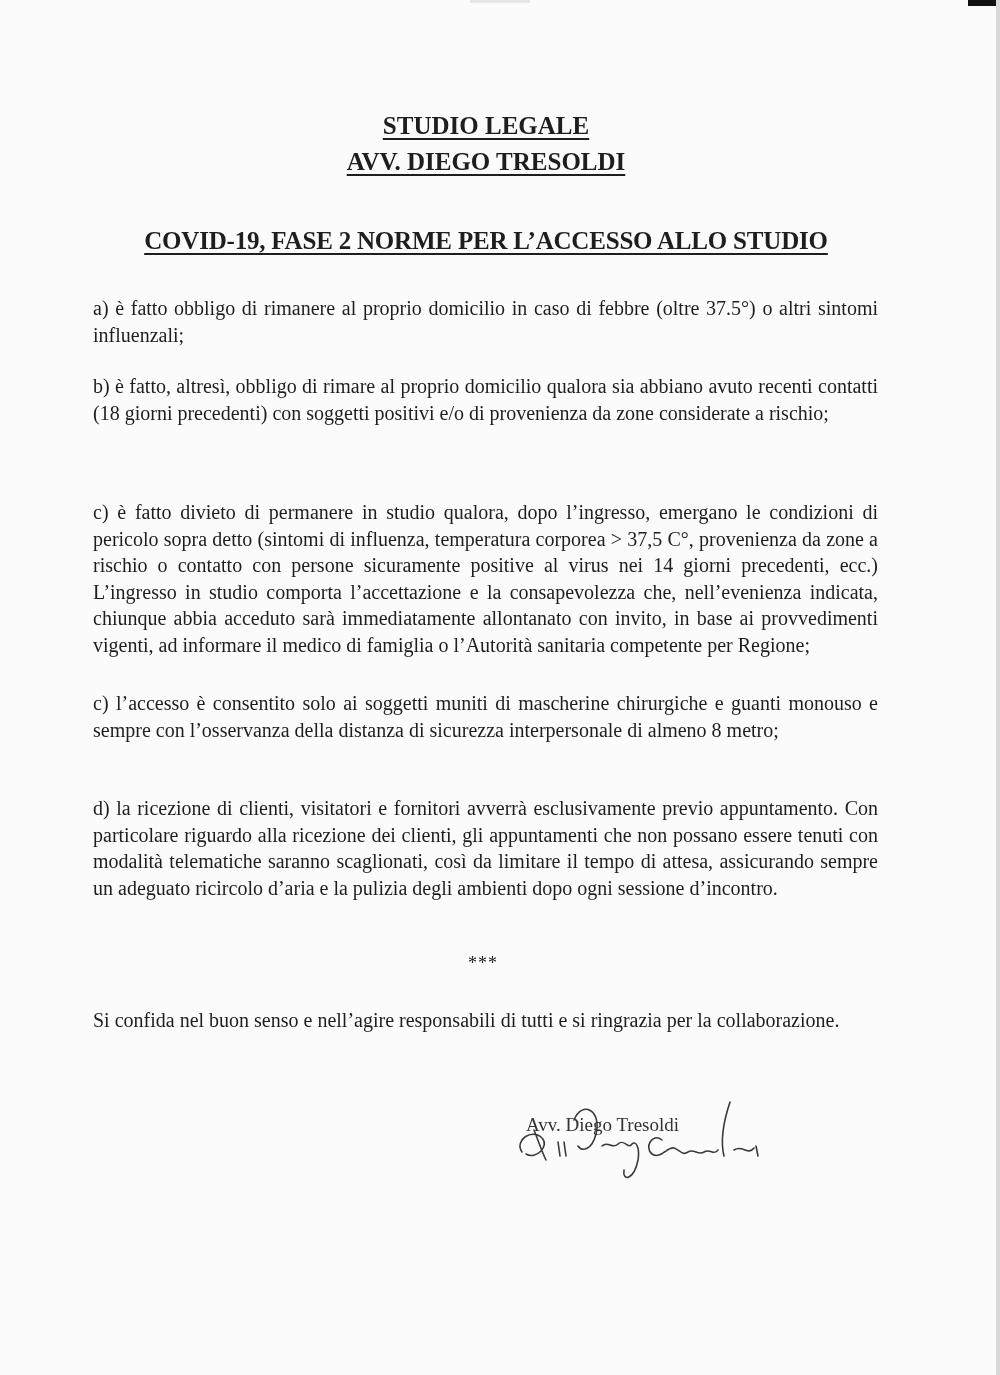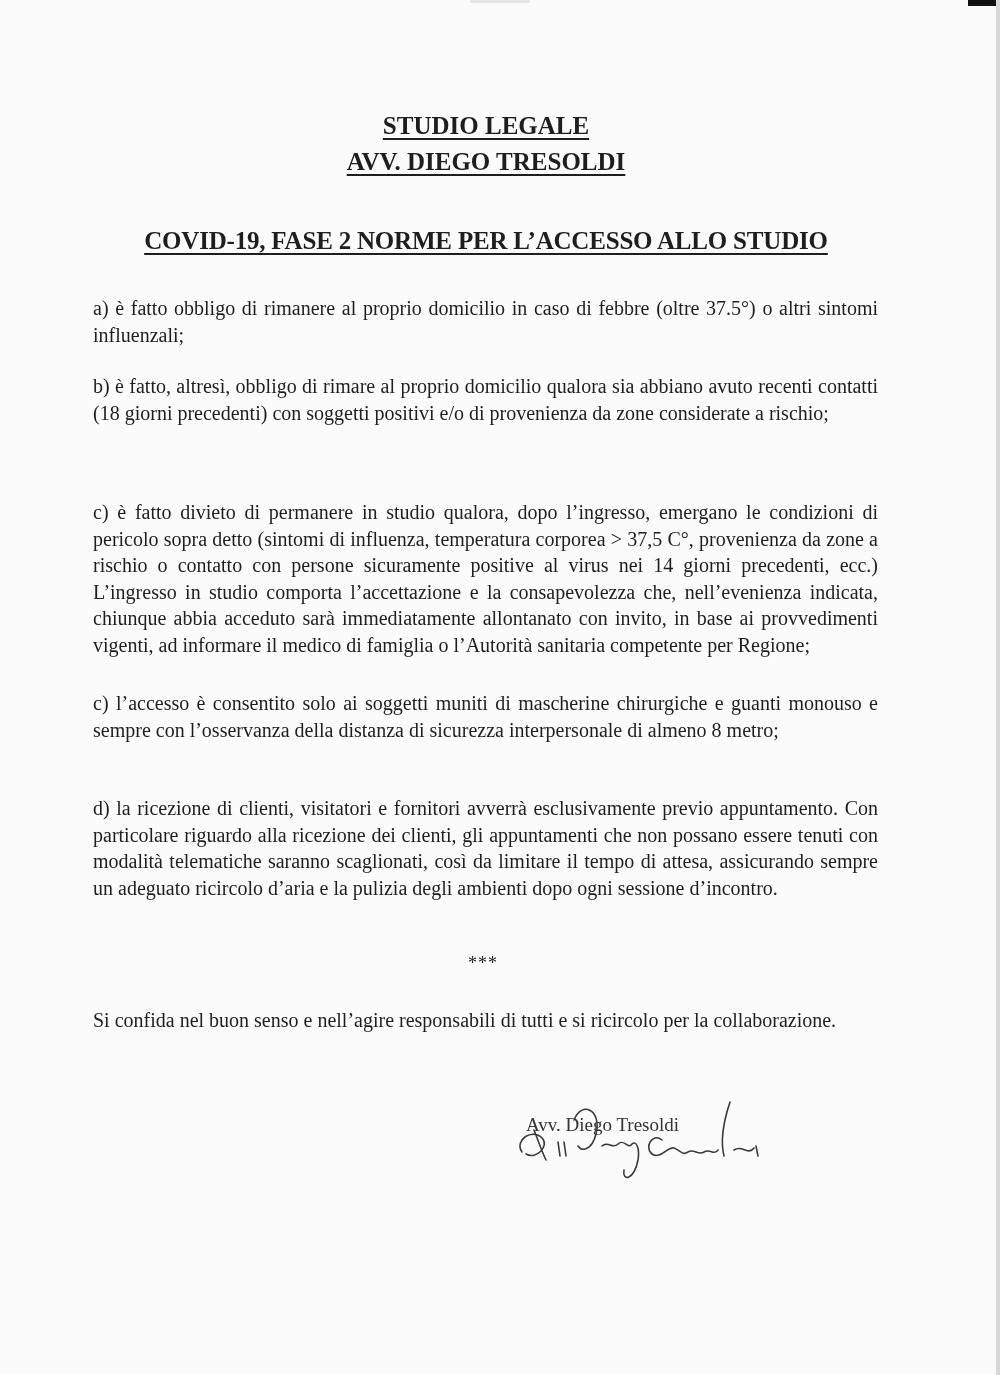--- a/index.html
+++ b/index.html
@@ -62,21 +62,21 @@
 <div class="header h3">COVID-19, FASE 2 NORME PER L’ACCESSO ALLO STUDIO</div>
 
 <div class="para p-a">a) è fatto obbligo di rimanere al proprio domicilio in caso di febbre (oltre 37.5°) o altri sintomi influenzali;</div>
 <div class="para p-b">b) è fatto, altresì, obbligo di rimare al proprio domicilio qualora sia abbiano avuto recenti contatti (18 giorni precedenti) con soggetti positivi e/o di provenienza da zone considerate a rischio;</div>
 <div class="para p-c1">c) è fatto divieto di permanere in studio qualora, dopo l’ingresso, emergano le condizioni di pericolo sopra detto (sintomi di influenza, temperatura corporea &gt; 37,5 C°, provenienza da zone a rischio o contatto con persone sicuramente positive al virus nei 14 giorni precedenti, ecc.) L’ingresso in studio comporta l’accettazione e la consapevolezza che, nell’evenienza indicata, chiunque abbia acceduto sarà immediatamente allontanato con invito, in base ai provvedimenti vigenti, ad informare il medico di famiglia o l’Autorità sanitaria competente per Regione;</div>
 <div class="para p-c2">c) l’accesso è consentito solo ai soggetti muniti di mascherine chirurgiche e guanti monouso e sempre con l’osservanza della distanza di sicurezza interpersonale di almeno 8 metro;</div>
 <div class="para p-d">d) la ricezione di clienti, visitatori e fornitori avverrà esclusivamente previo appuntamento. Con particolare riguardo alla ricezione dei clienti, gli appuntamenti che non possano essere tenuti con modalità telematiche saranno scaglionati, così da limitare il tempo di attesa, assicurando sempre un adeguato ricircolo d’aria e la pulizia degli ambienti dopo ogni sessione d’incontro.</div>
 
 <div class="stars">***</div>
 
-<div class="para p-close">Si confida nel buon senso e nell’agire responsabili di tutti e si ricircolo per la collaborazione.</div>
+<div class="para p-close">Si confida nel buon senso e nell’agire responsabili di tutti e si ringrazia per la collaborazione.</div>
 
 <div class="sig-wrap">
   <span class="sig-name">Avv. Diego Tresoldi</span>
   <svg class="sig-svg" width="260" height="100" viewBox="0 0 260 100" fill="none" stroke="#3a3a3a" stroke-width="1.6" stroke-linecap="round">
     <path d="M10 62 C 2 50, 20 38, 30 48 C 38 56, 24 70, 14 64 M22 40 C 26 50, 30 62, 34 70"></path>
     <path d="M46 52 L 48 66 M 52 52 L 54 66"></path>
     <path d="M62 30 C 70 10, 90 20, 84 44 C 80 60, 70 62, 66 56"></path>
     <path d="M90 56 C 96 50, 100 60, 106 54 C 112 48, 116 60, 120 54 C 124 50, 128 58, 126 70 C 122 90, 110 92, 112 80"></path>
     <path d="M150 50 C 140 42, 132 58, 140 64 C 148 70, 156 56, 162 58 C 168 60, 170 66, 176 62 C 182 58, 186 66, 192 62 C 198 58, 202 66, 206 60"></path>
     <path d="M218 12 C 212 30, 208 50, 212 66 M 222 60 C 230 54, 236 66, 242 58 M 244 56 L 246 66"></path>

